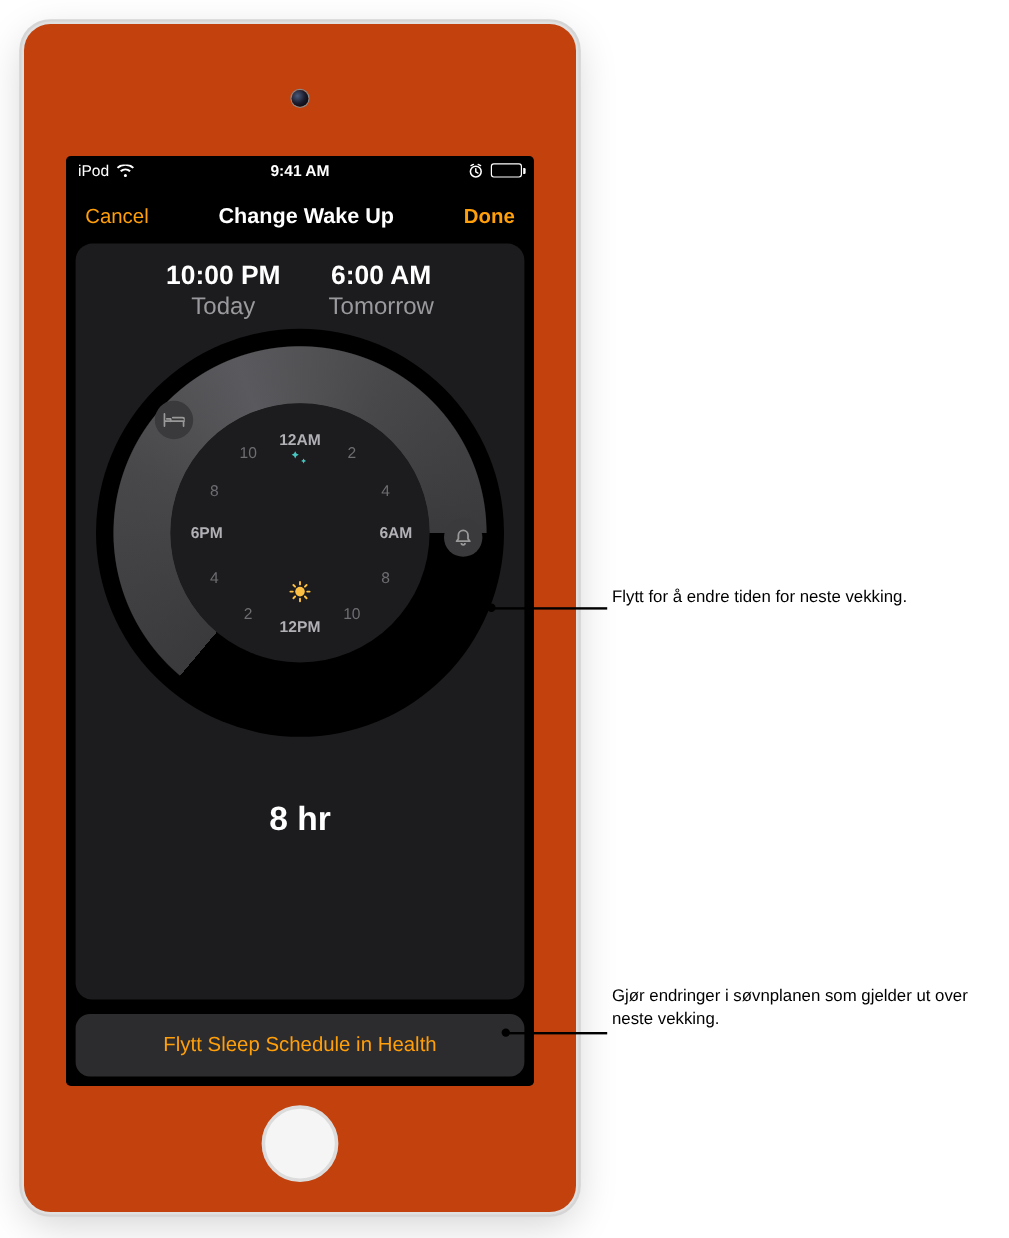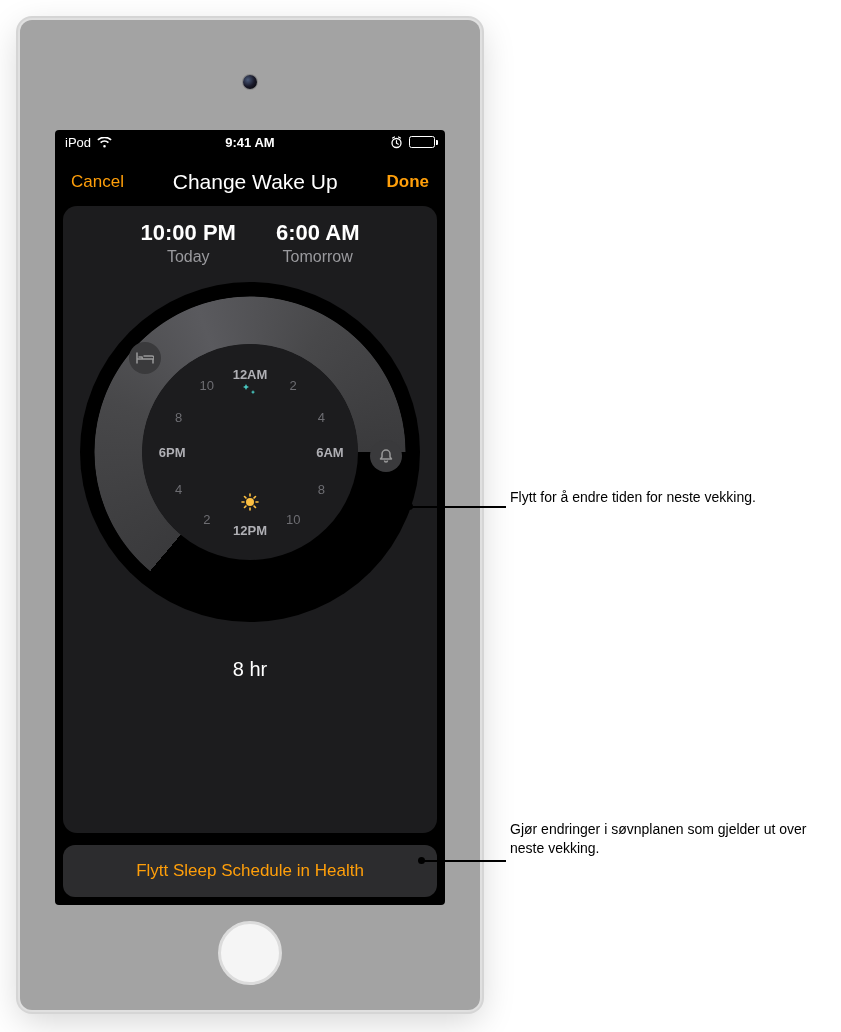--- a/index.html
+++ b/index.html
@@ -9,22 +9,22 @@
       width: 841px;
       height: 1032px;
       position: relative;
     }
     .device {
       position: absolute;
       left: 20px;
       top: 20px;
       width: 460px;
       height: 990px;
-      background: #a3a3a3;
-      border-radius: 12px;
+      background: #c2410c;
+      border-radius: 22px;
       box-shadow: 0 0 0 2px #e0e0e0, 0 0 0 4px #d5d5d5, 0 10px 35px rgba(0,0,0,.18);
       padding: 110px 35px 105px;
     }
     .camera {
       position: absolute;
       top: 55px; left: 50%;
       transform: translateX(-50%);
       width: 14px; height: 14px;
       border-radius: 50%;
       background: radial-gradient(circle at 35% 35%, #4a5a7a 0%, #1a1a2a 50%, #000 100%);
@@ -70,35 +70,35 @@
       width: 2px; height: 5px;
       background: #fff; border-radius: 0 1px 1px 0;
     }
     .battery-fill { height: 100%; width: 90%; background: #fff; border-radius: 1.5px; }
 
     .content { display: flex; flex-direction: column; height: calc(100% - 24px); padding: 6px 8px 8px; }
     .nav {
       display: flex; align-items: center; justify-content: space-between;
       padding: 10px 8px 12px;
     }
-    .nav .title { font-size: 21px; font-weight: 400; color: #fff; }
+    .nav .title { font-size: 18px; font-weight: 700; color: #fff; }
     .nav .btn { font-size: 17px; color: #ff9f0a; }
     .nav .btn.done { font-weight: 600; }
 
     .card {
       background: #1c1c1e;
       border-radius: 14px;
       padding: 14px 10px 18px;
       display: flex; flex-direction: column; align-items: center;
       flex: 1;
     }
-    .times { display: flex; gap: 40px; margin-bottom: 10px; }
+    .times { display: flex; gap: 40px; }
     .time-col { text-align: center; }
     .time-val { font-size: 22px; font-weight: 600; color: #fff; }
-    .time-day { font-size: 16px; color: #9a9a9e; margin-top: 2px; }
+    .time-day { font-size: 20px; color: #9a9a9e; margin-top: 2px; }
 
     .dial-outer {
       width: 340px; height: 340px;
       border-radius: 50%;
       background: #000;
       display: flex; align-items: center; justify-content: center;
       position: relative;
       margin: 6px 0;
       text-align: right;
     }
@@ -137,21 +137,21 @@
       border-radius: 50%;
       background: #3a3a3c;
       display: flex; align-items: center; justify-content: center;
       color: #999;
       z-index: 3;
     }
     .handle.bedtime { top: 60px; left: 49px; }
     .handle.wakeup { top: 158px; right: 18px; }
 
     .goal { text-align: center; margin-top: 30px; }
-    .goal-hrs { font-size: 20px; font-weight: 400; color: #fff; }
+    .goal-hrs { font-size: 28px; font-weight: 700; color: #fff; margin-top: 17px; }
     .goal-msg { font-size: 15px; color: #8e8e93; margin-top: 4px; }
 
     .edit-btn {
       margin-top: 12px;
       background: #2c2c2e;
       border-radius: 12px;
       padding: 16px;
       text-align: center;
       font-size: 17px;
       color: #ff9f0a;

